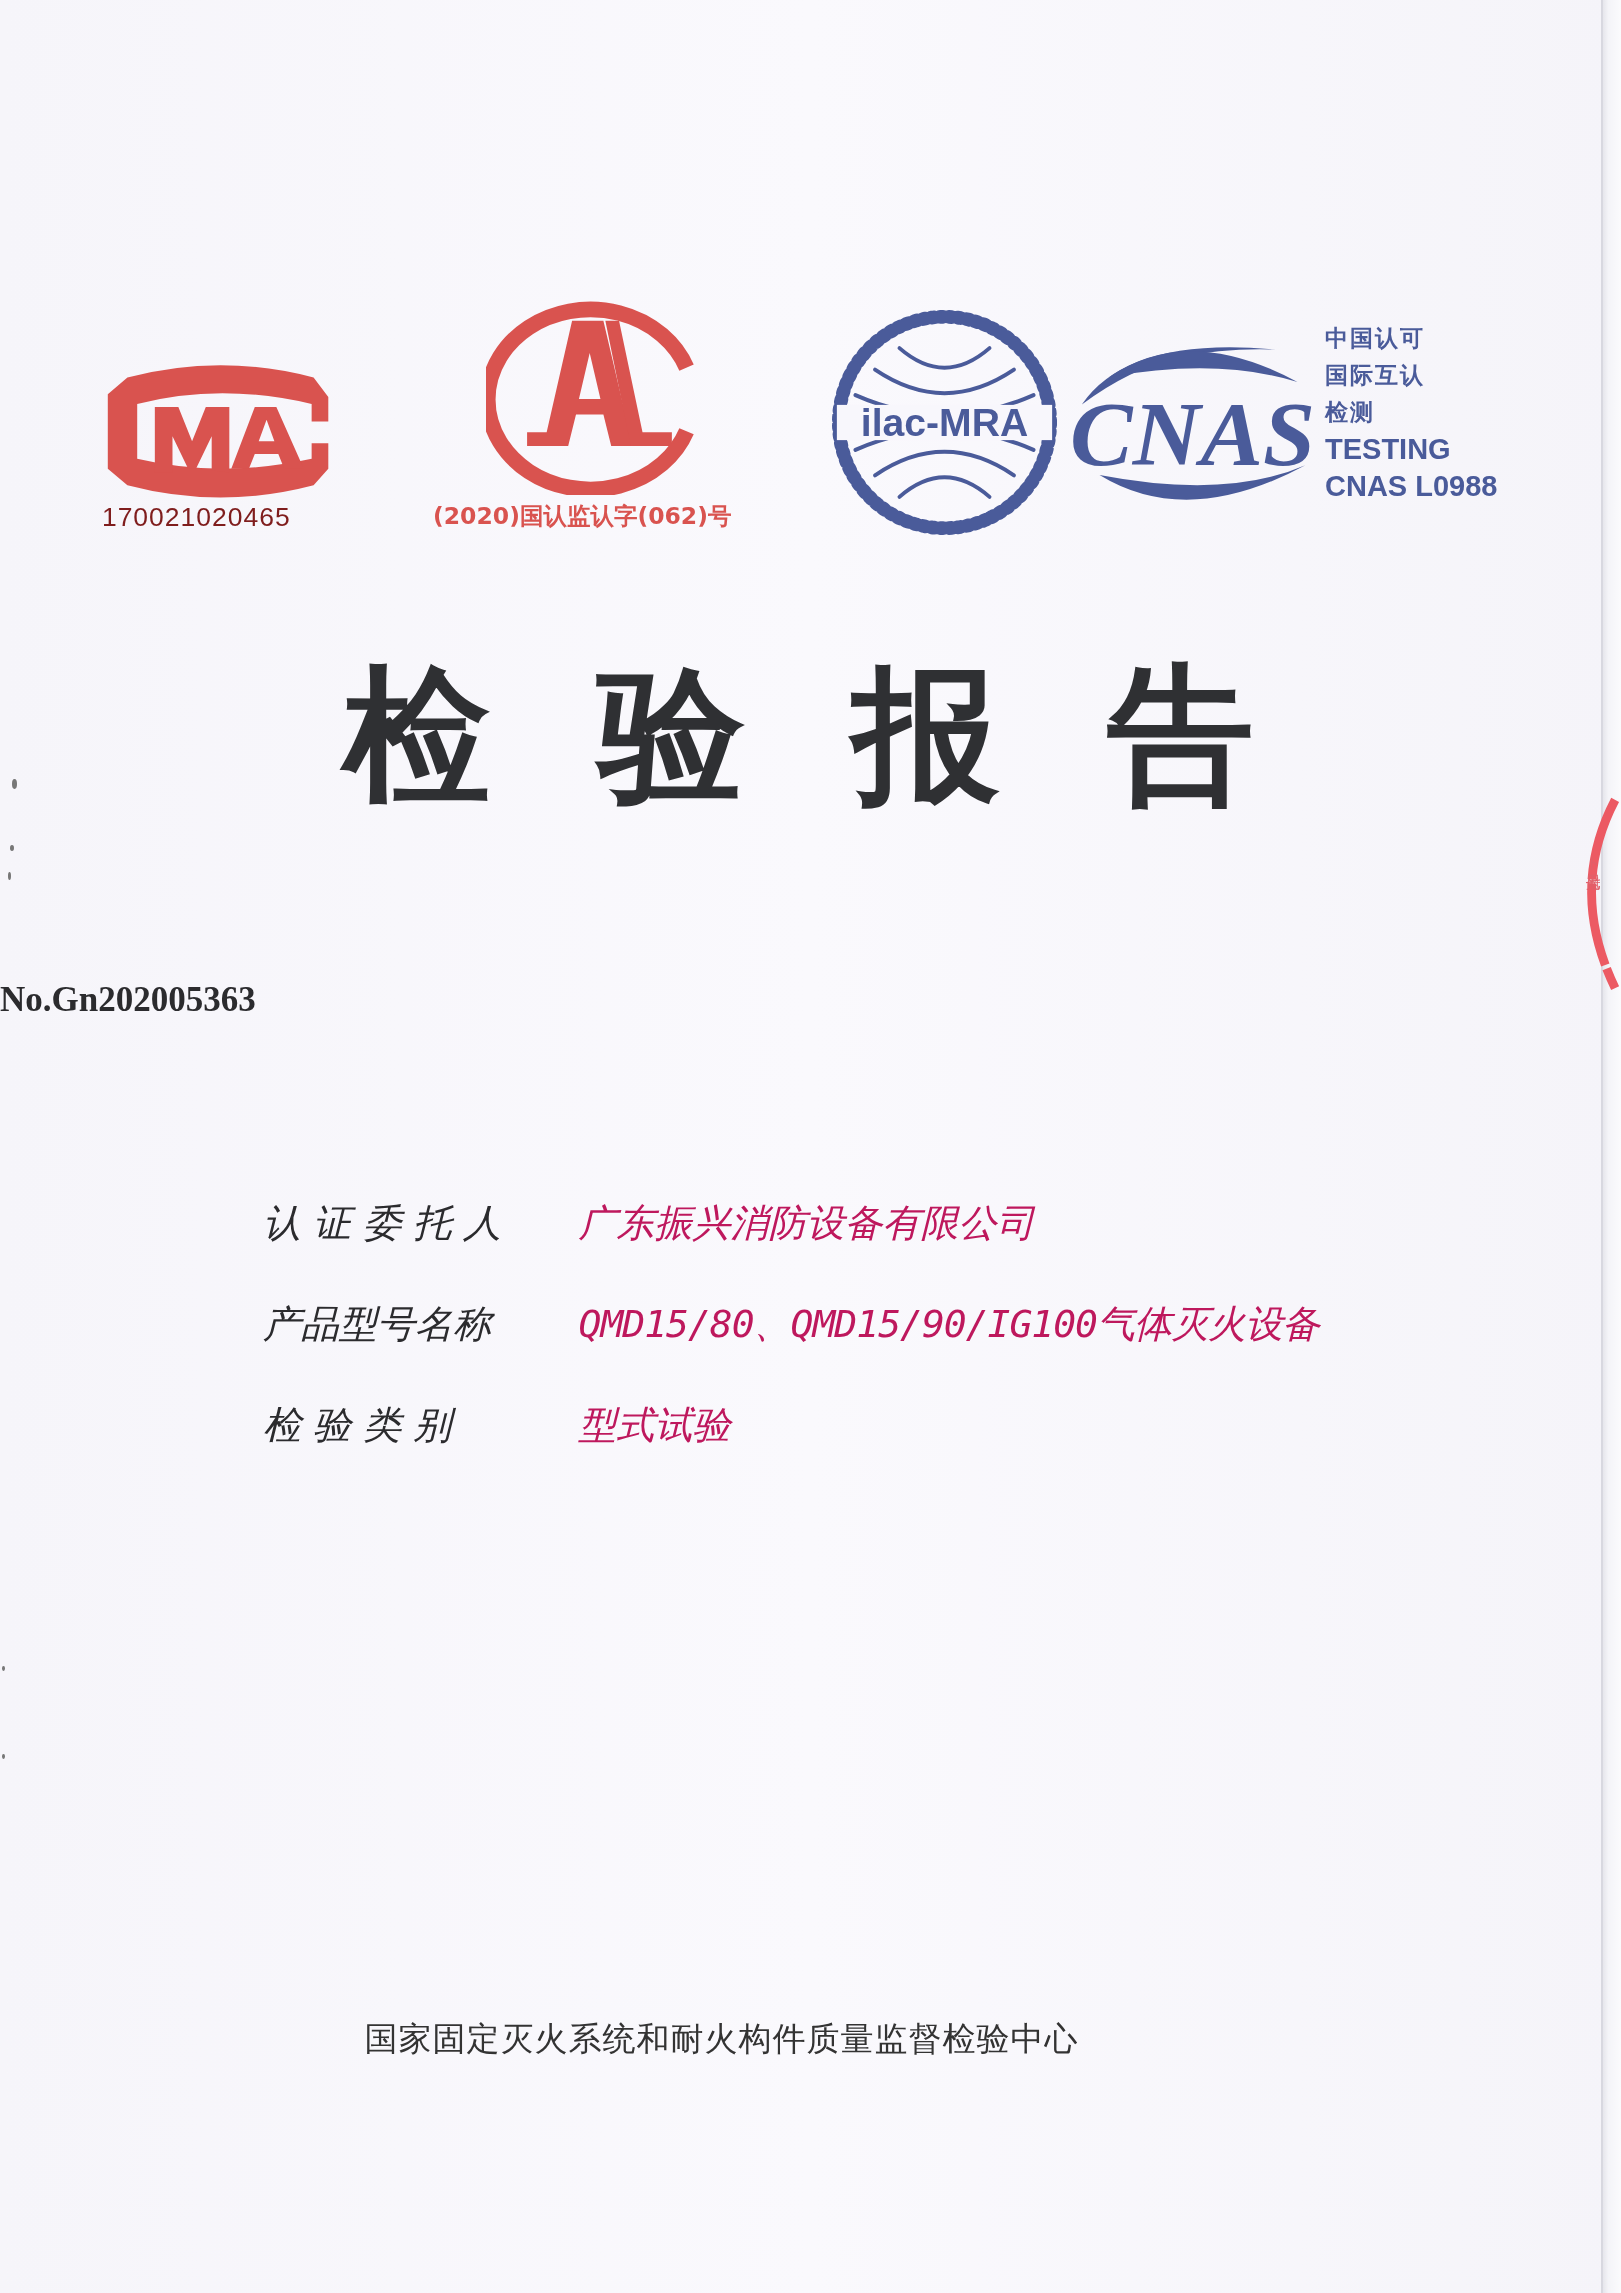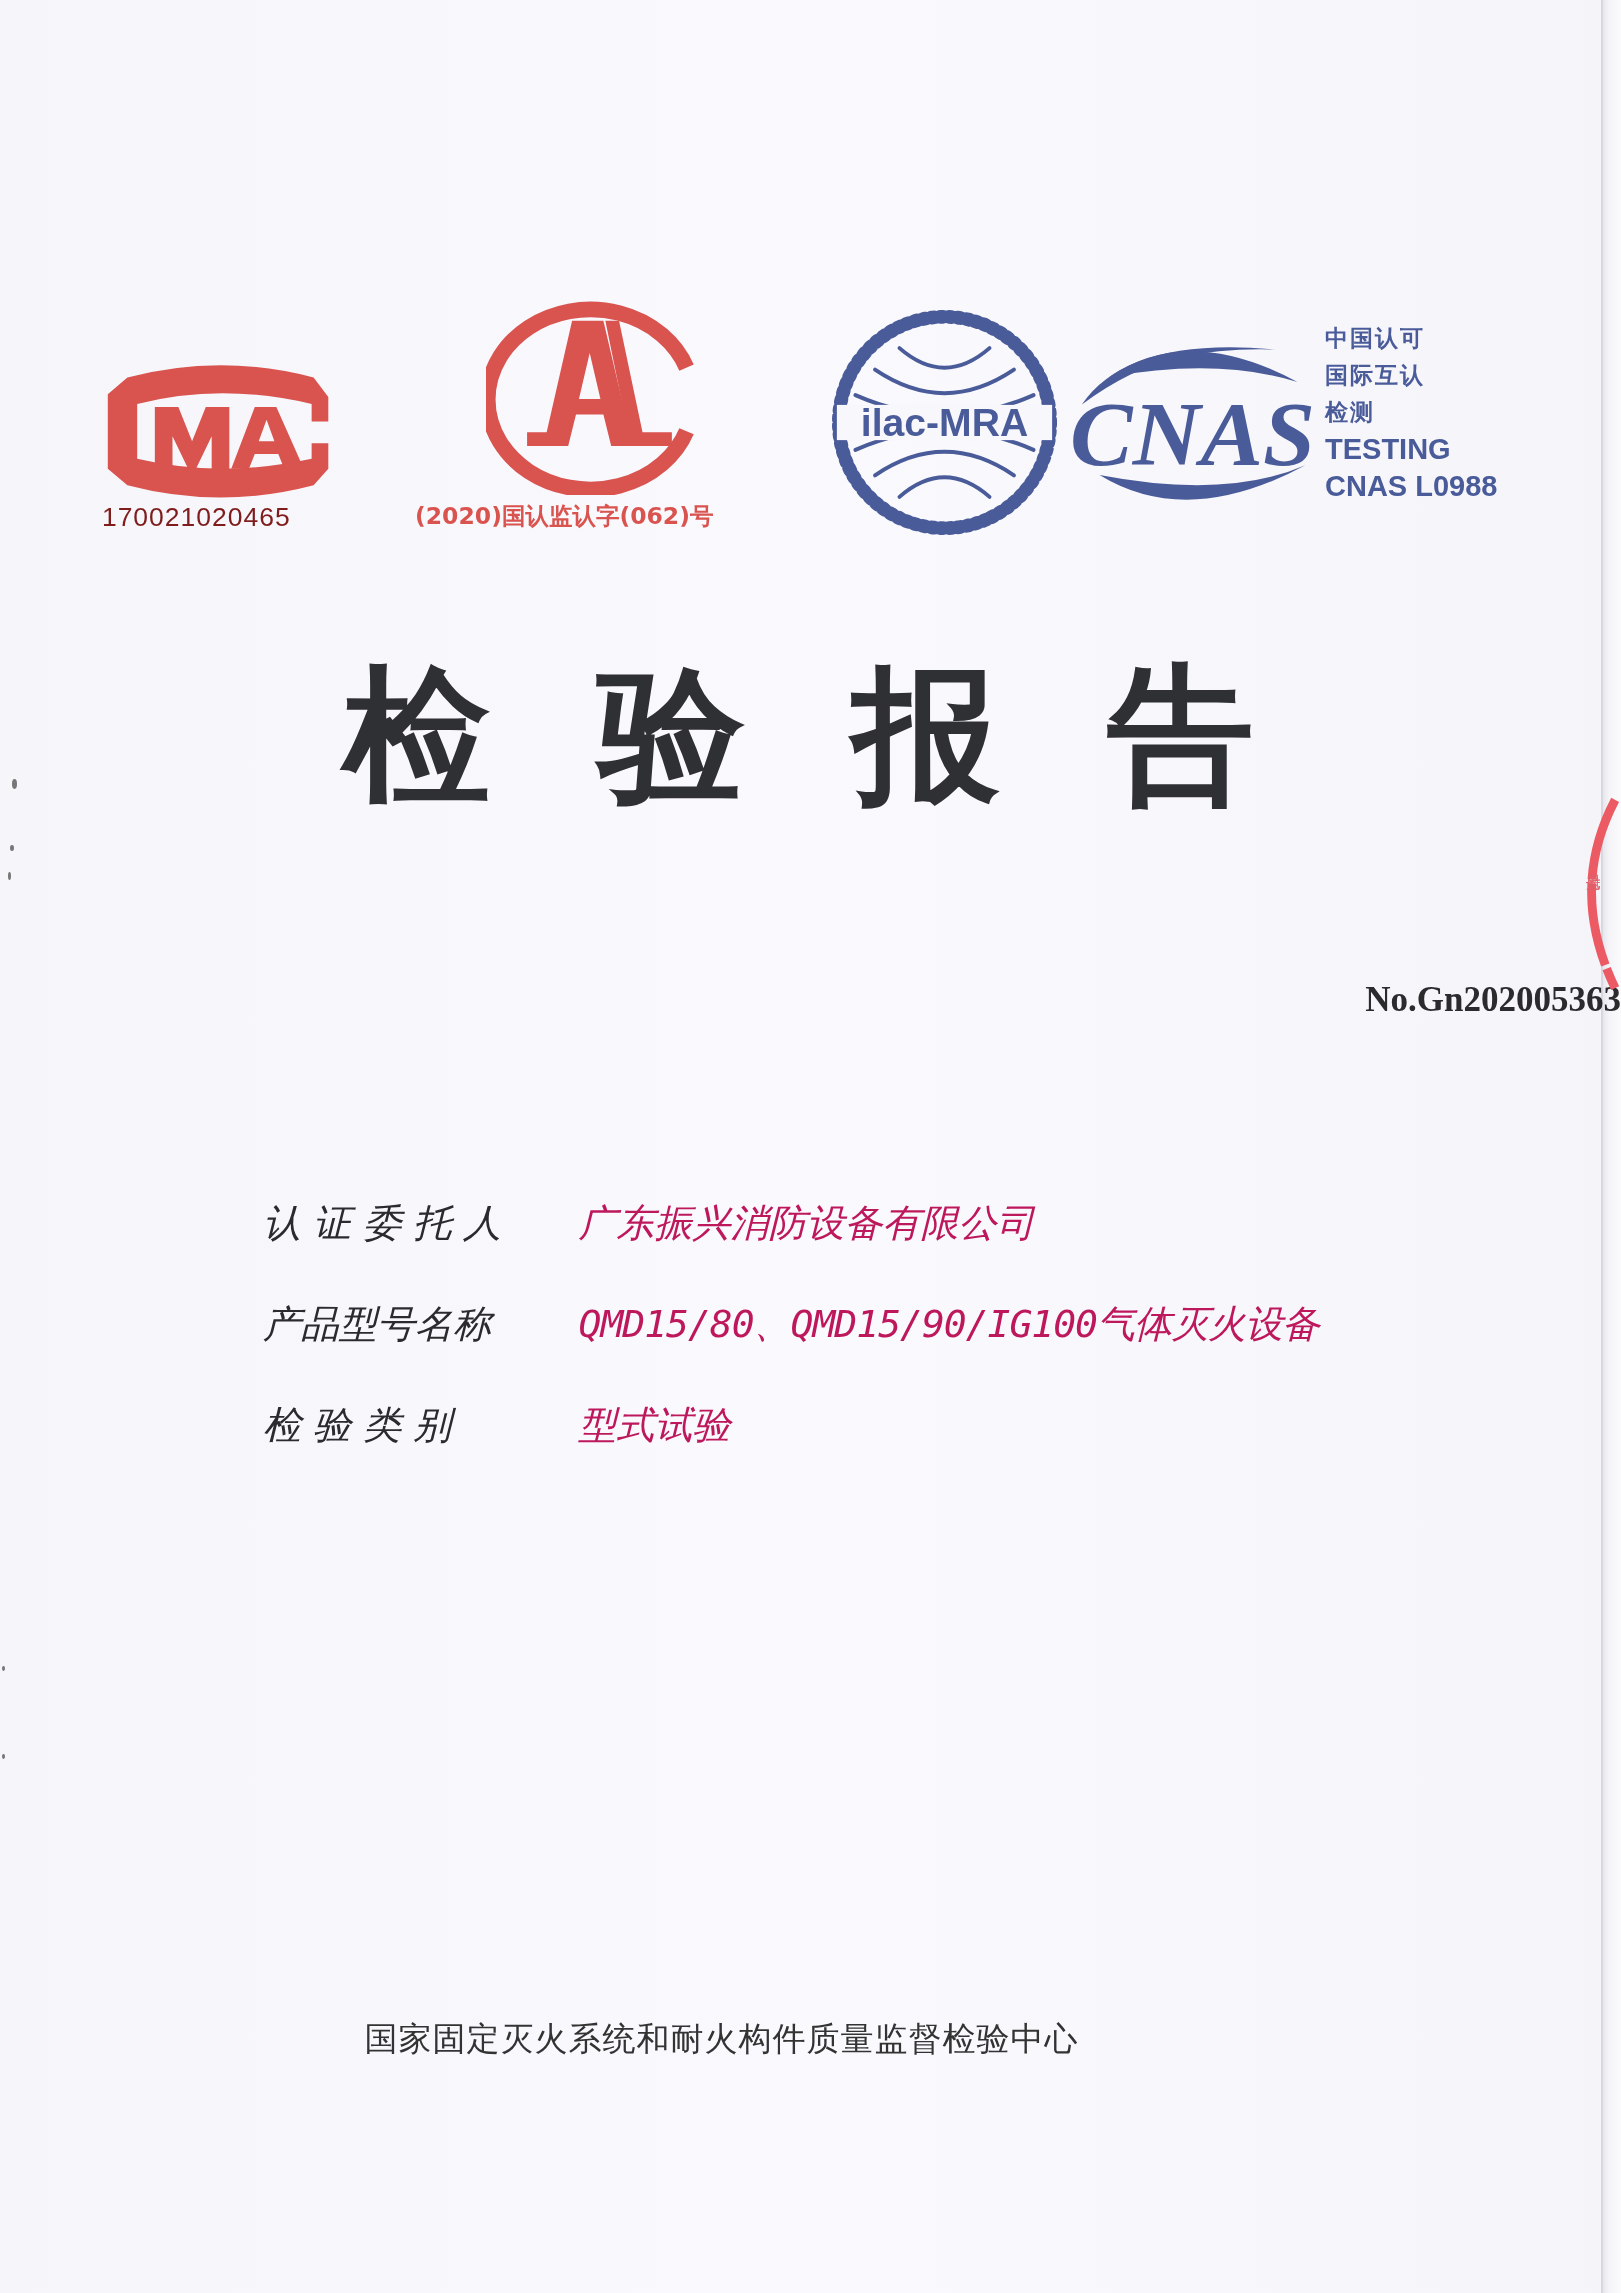--- a/index.html
+++ b/index.html
@@ -45,21 +45,21 @@
       letter-spacing: 1px;
       color: #7f1d1d;
       white-space: nowrap;
     }
     .cal {
       left: 412px; top: 299px; width: 372px; height: 235px;
     }
     .cal svg { position: absolute; left: 74px; top: 0; }
     .cal-number {
       position: absolute;
-      left: 3px; top: 201px;
+      left: 21px; top: 201px;
       font-family: "DejaVu Sans", sans-serif;
       font-weight: bold;
       font-size: 23.5px;
       color: #d9534f;
       white-space: nowrap;
     }
     .ilac {
       left: 831px; top: 309px; width: 227px; height: 227px;
     }
     .cnas {
@@ -95,21 +95,21 @@
       font-size: 147px;
       color: #2f3033;
       line-height: 157px;
     }
     .title span { display: inline-block; width: 167px; text-align: center; }
 
     .report-no {
       position: absolute;
       left: 0; width: 1621px;
       top: 980px;
-      text-align: right;
+      text-align: left;
       font-family: "Liberation Serif", serif;
       font-weight: bold;
       font-size: 35px;
       color: #2b2b2e;
     }
 
     
     .info {
       position: absolute;
       left: 263px; top: 1198px;

